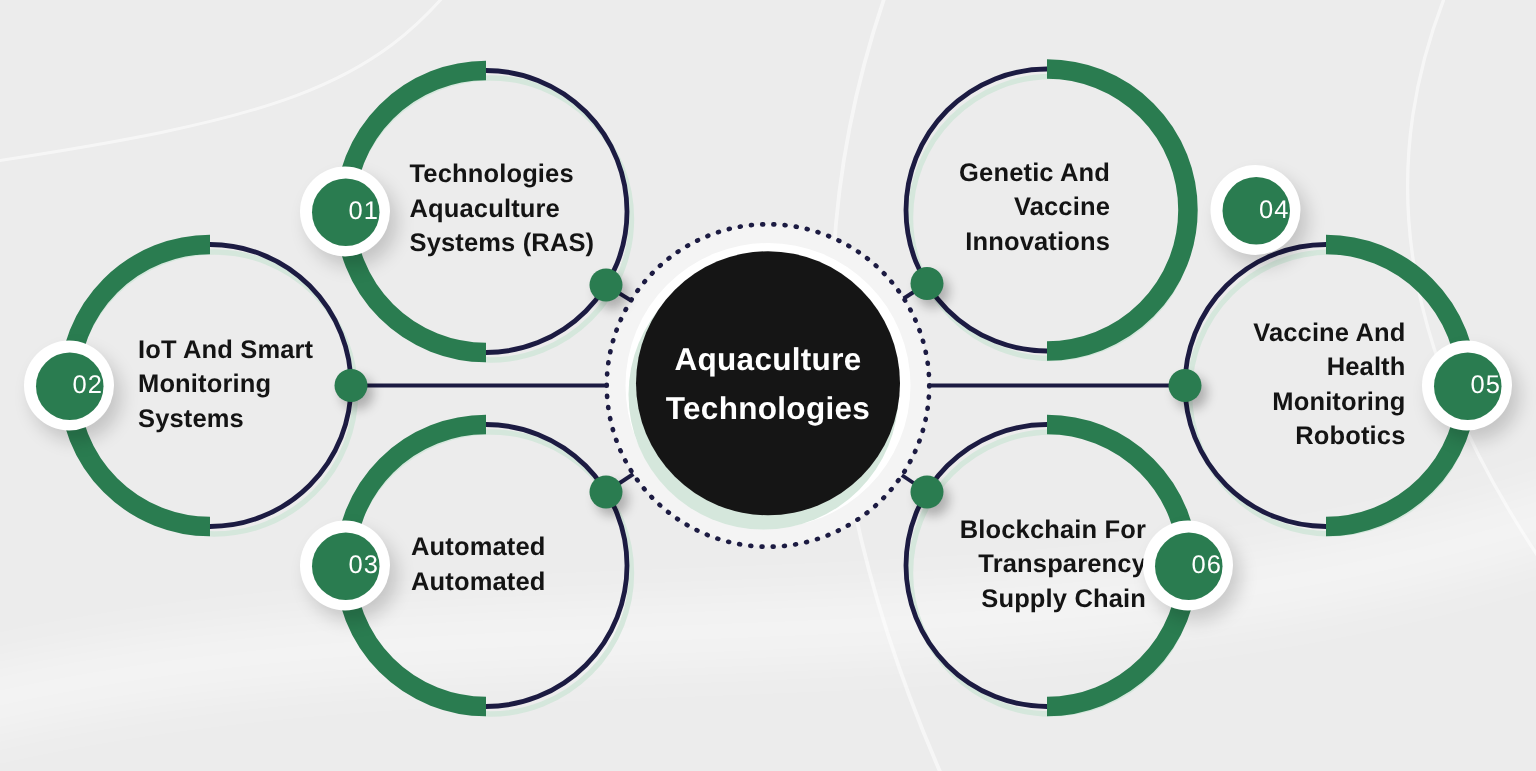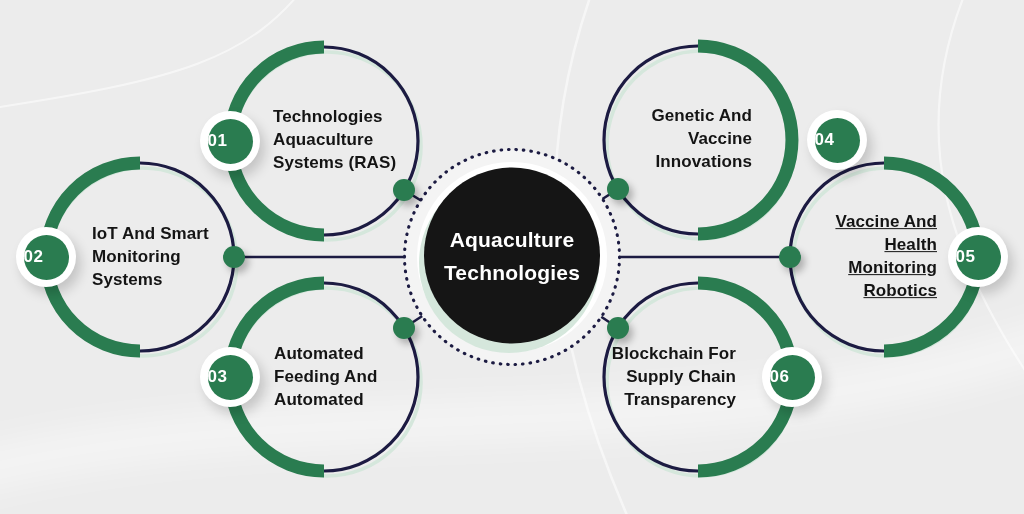--- a/index.html
+++ b/index.html
@@ -32,22 +32,22 @@
   }
   .label.right { text-align:right; }
   .badge {
     position:absolute; width:60px; height:60px; border-radius:50%;
     background:var(--white); transform:translate(-50%,-50%);
     box-shadow:5px 7px 12px rgba(0,0,0,.17);
     display:flex; align-items:center; justify-content:center; z-index:3;
   }
   .badge-inner {
     width:45px; height:45px; border-radius:50%; background:var(--green);
-    color:#fff; display:flex; align-items:center; justify-content:flex-start;
-    font-size:17px; font-weight:700; letter-spacing:.6px;
+    color:#fff; display:flex; align-items:center; justify-content:flex-end;
+    font-size:17px; font-weight:400; letter-spacing:.6px;
   }
   .dot {
     position:absolute; width:22px; height:22px; border-radius:50%;
     background:var(--green); transform:translate(-50%,-50%);
     box-shadow:4px 5px 7px rgba(0,0,0,.26); z-index:2;
   }
   .center-title {
     position:absolute; left:512px; top:257px; transform:translate(-50%,-50%);
     color:#fff; font-size:21px; font-weight:700; text-align:center;
     line-height:1.55; letter-spacing:.2px; z-index:3;
@@ -163,38 +163,37 @@
     <div>Aquaculture</div>
     <div>Systems (RAS)</div>
   </div>
   <div class="label" style="left:92px; top:257px;">
     <div>IoT And Smart</div>
     <div>Monitoring</div>
     <div>Systems</div>
   </div>
   <div class="label" style="left:274px; top:377px;">
     <div>Automated</div>
-    <div>Feeding And</div>
     <div>Automated</div>
   </div>
-  <div class="label right" style="right:272px; top:139px;">
+  <div class="label right" style="right:284px; top:139px;">
     <div>Genetic And</div>
     <div>Vaccine</div>
     <div>Innovations</div>
   </div>
-  <div class="label right" style="right:87px; top:257px;text-decoration:underline;">
+  <div class="label right" style="right:87px; top:257px;">
     <div>Vaccine And</div>
     <div>Health</div>
     <div>Monitoring</div>
     <div>Robotics</div>
   </div>
-  <div class="label right" style="right:288px; top:377px;">
+  <div class="label right" style="right:260px; top:377px;">
     <div>Blockchain For</div>
+    <div>Transparency</div>
     <div>Supply Chain</div>
-    <div>Transparency</div>
   </div>
 
   <div class="center-title">
     <div>Aquaculture</div>
     <div>Technologies</div>
   </div>
 
 </div>
 
 </body></html>

